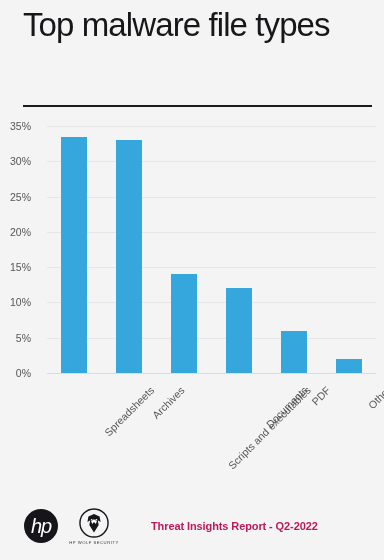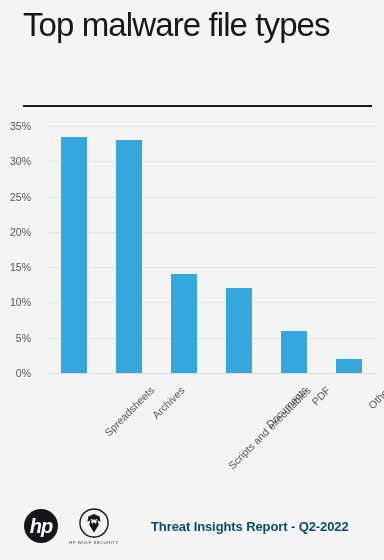--- a/index.html
+++ b/index.html
@@ -128,21 +128,21 @@
     height: 52px;
   }
   #hp-logo {
     width: 34px;
     height: 34px;
     border-radius: 50%;
     background: #16161a;
     color: #ffffff;
     font-size: 20px;
     font-style: italic;
-    font-weight: 700;
+    font-weight: 400;
     line-height: 34px;
     text-align: center;
     letter-spacing: -1px;
     flex: none;
   }
   #wolf-logo {
     margin-left: 14px;
     width: 44px;
     flex: none;
     text-align: center;
@@ -157,23 +157,23 @@
     font-size: 2.9px;
     letter-spacing: 0.35px;
     color: #3a3a3e;
     margin-top: 1.5px;
     transform: scale(1.45);
     transform-origin: center top;
     white-space: nowrap;
   }
   #footer-text {
     margin-left: 35px;
-    font-size: 13px;
+    font-size: 11px;
     font-weight: 700;
-    color: #0c4a6e;
+    color: #be185d;
     letter-spacing: -0.1px;
     white-space: nowrap;
   }
 </style>
 </head>
 <body>
 
 <div id="page-title">Top malware file types</div>
 <div id="title-rule"></div>
 

